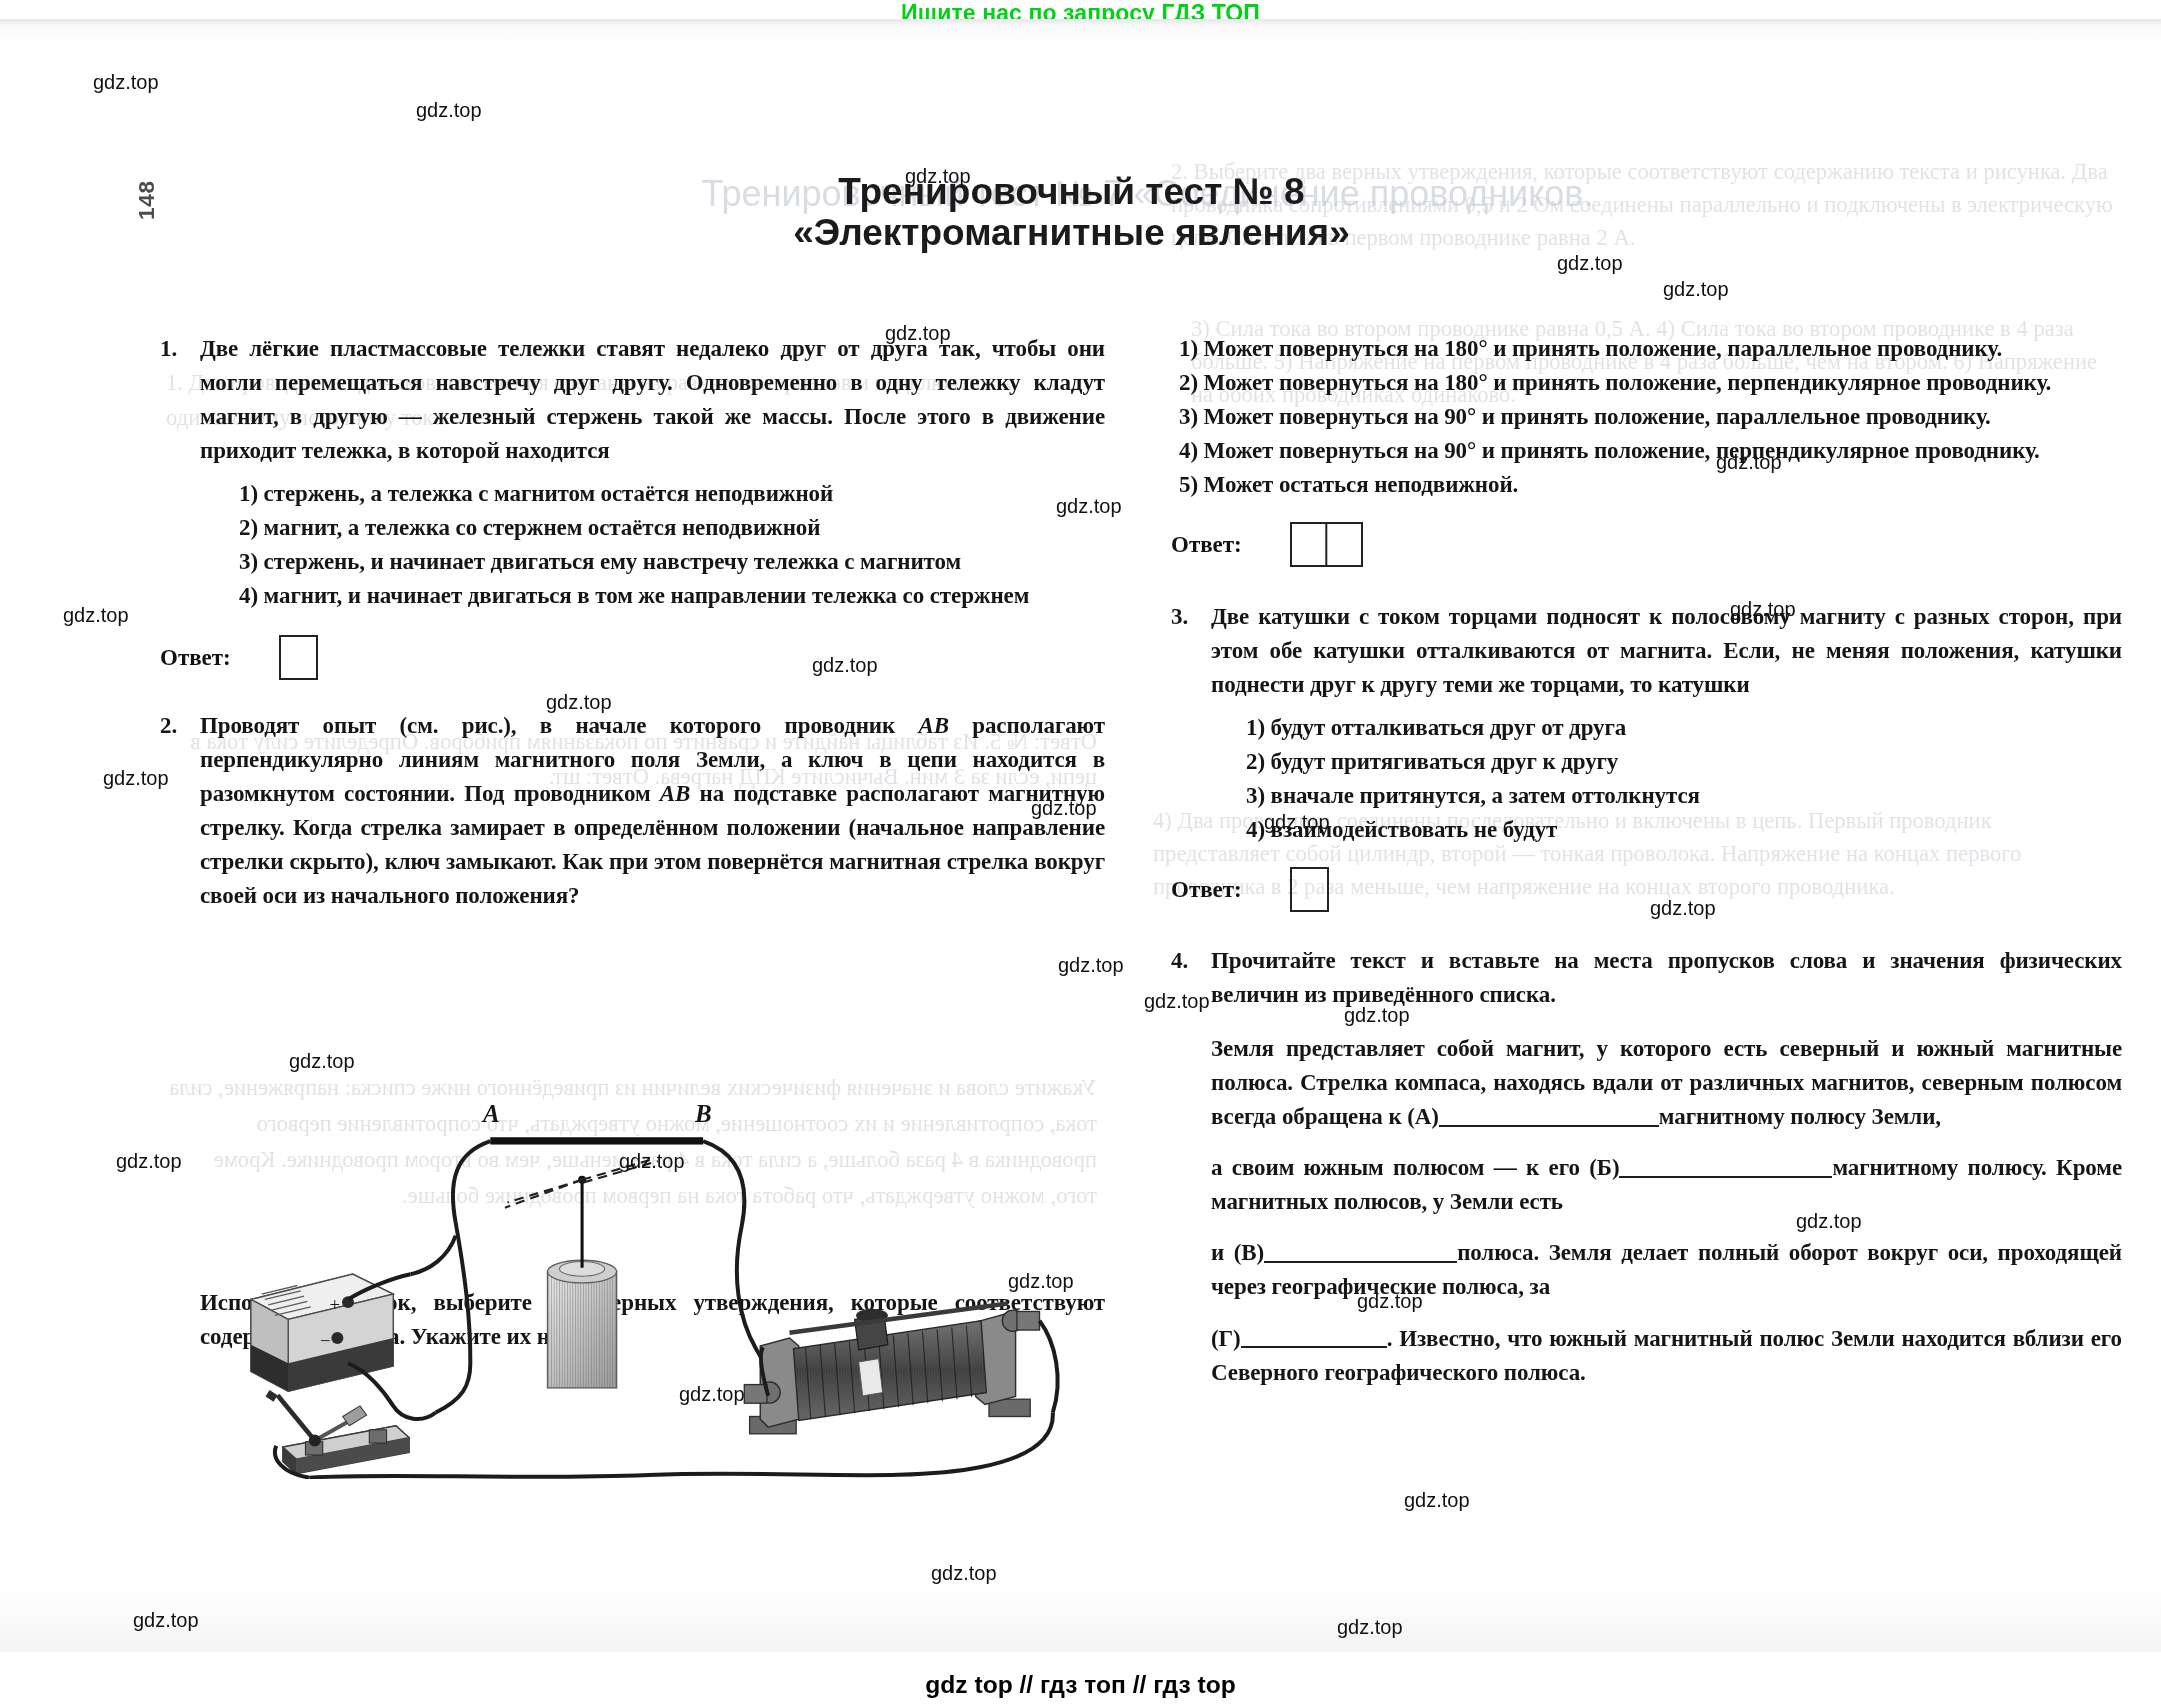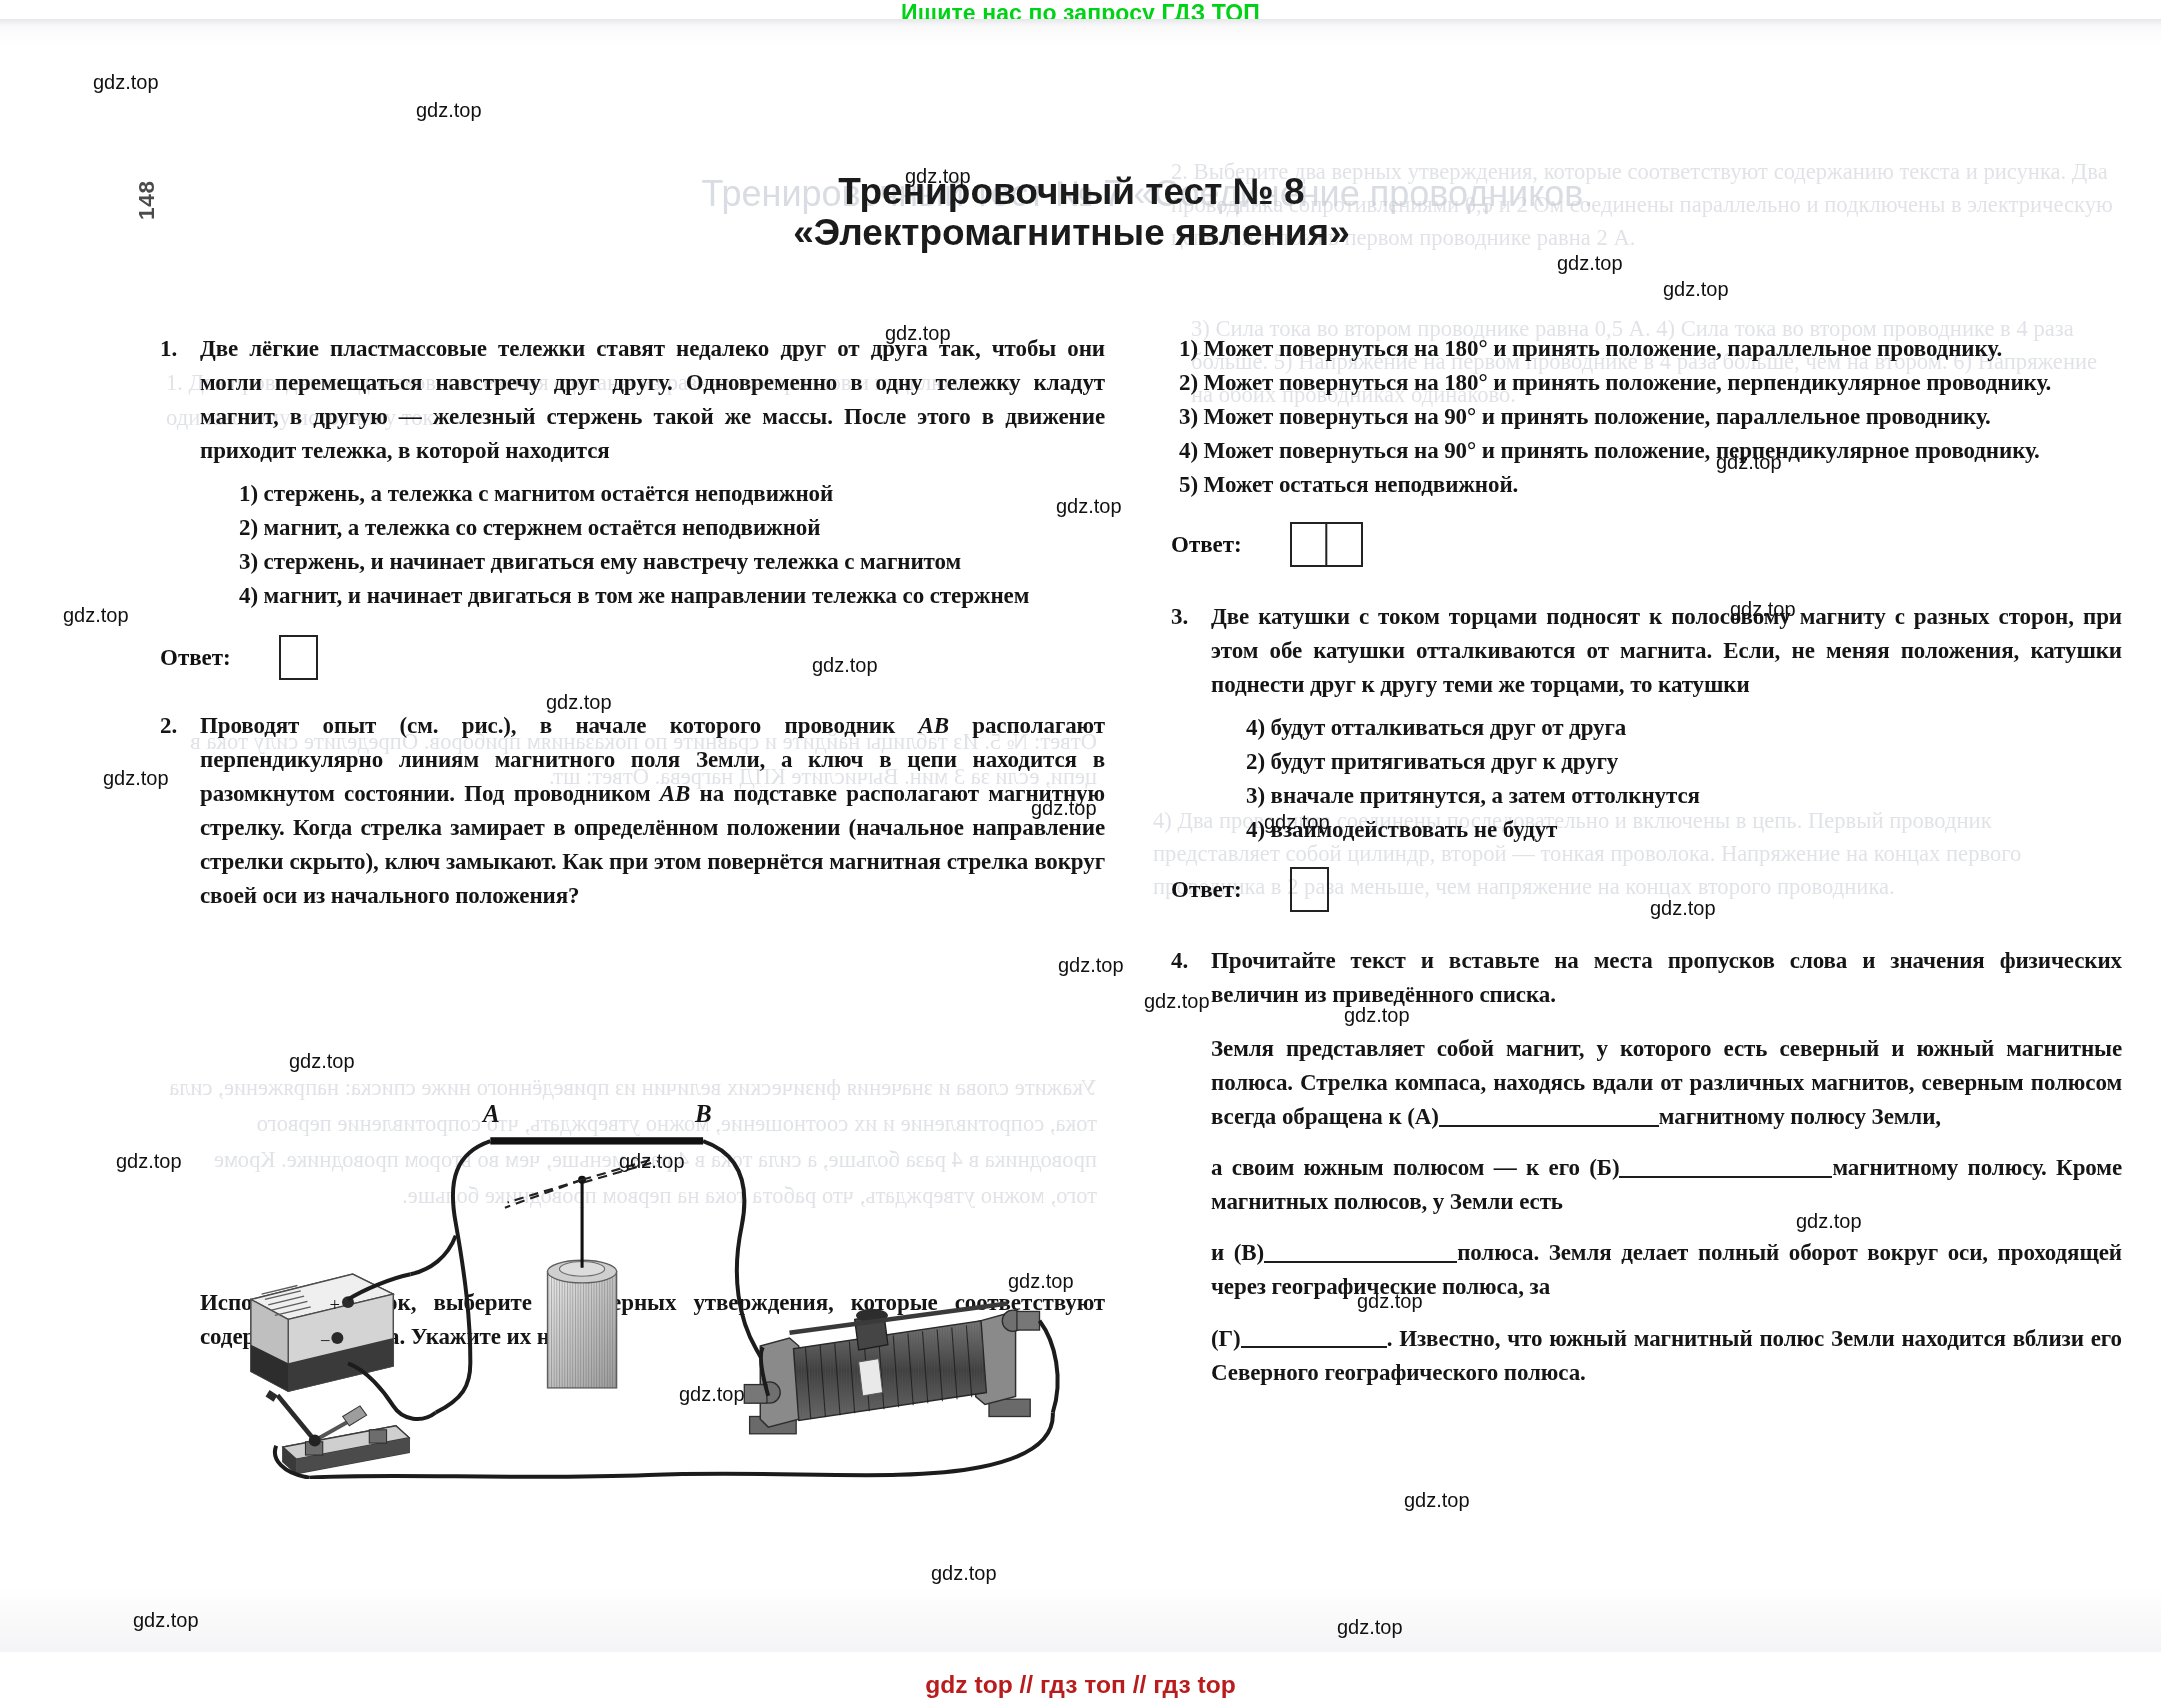--- a/index.html
+++ b/index.html
@@ -359,21 +359,21 @@
     <div class="ansrow" style="margin-top:20px;">
       <span class="anslabel">Ответ:</span>
       <span class="ansbox2"></span>
     </div>
 
     <div class="qitem" style="margin-top:33px;">
       <div class="qnum">3.</div>
       <div class="qbody">
         <p class="ptext">Две катушки с током торцами подносят к полосовому магниту с разных сторон, при этом обе катушки отталкиваются от магнита. Если, не меняя положения, катушки поднести друг к другу теми же торцами, то катушки</p>
         <div class="opts tight">
-          <p class="opt">4) будут отталкиваться друг от друга</p>
+          <p class="opt">1) будут отталкиваться друг от друга</p>
           <p class="opt">2) будут притягиваться друг к другу</p>
           <p class="opt">3) вначале притянутся, а затем оттолкнутся</p>
           <p class="opt">4) взаимодействовать не будут</p>
         </div>
       </div>
     </div>
 
     <div class="ansrow" style="margin-top:20px;">
       <span class="anslabel">Ответ:</span>
       <span class="ansbox"></span>
@@ -422,14 +422,14 @@
       <span class="wm" style="left: 1796px; top: 1191px;">gdz.top</span>
       <span class="wm" style="left: 1357px; top: 1271px;">gdz.top</span>
       <span class="wm" style="left: 1404px; top: 1470px;">gdz.top</span>
       <span class="wm" style="left: 133px; top: 1590px;">gdz.top</span>
       <span class="wm" style="left: 931px; top: 1543px;">gdz.top</span>
       <span class="wm" style="left: 1337px; top: 1597px;">gdz.top</span>
       <span class="wm" style="left: 1264px; top: 792px;">gdz.top</span>
     </div>
 </div>
 
-<div id="footer" style="color: #b91c1c;">gdz top  //  гдз топ  //  гдз top</div>
+<div id="footer" style="color: #000000;">gdz top  //  гдз топ  //  гдз top</div>
 
 
 </body></html>

